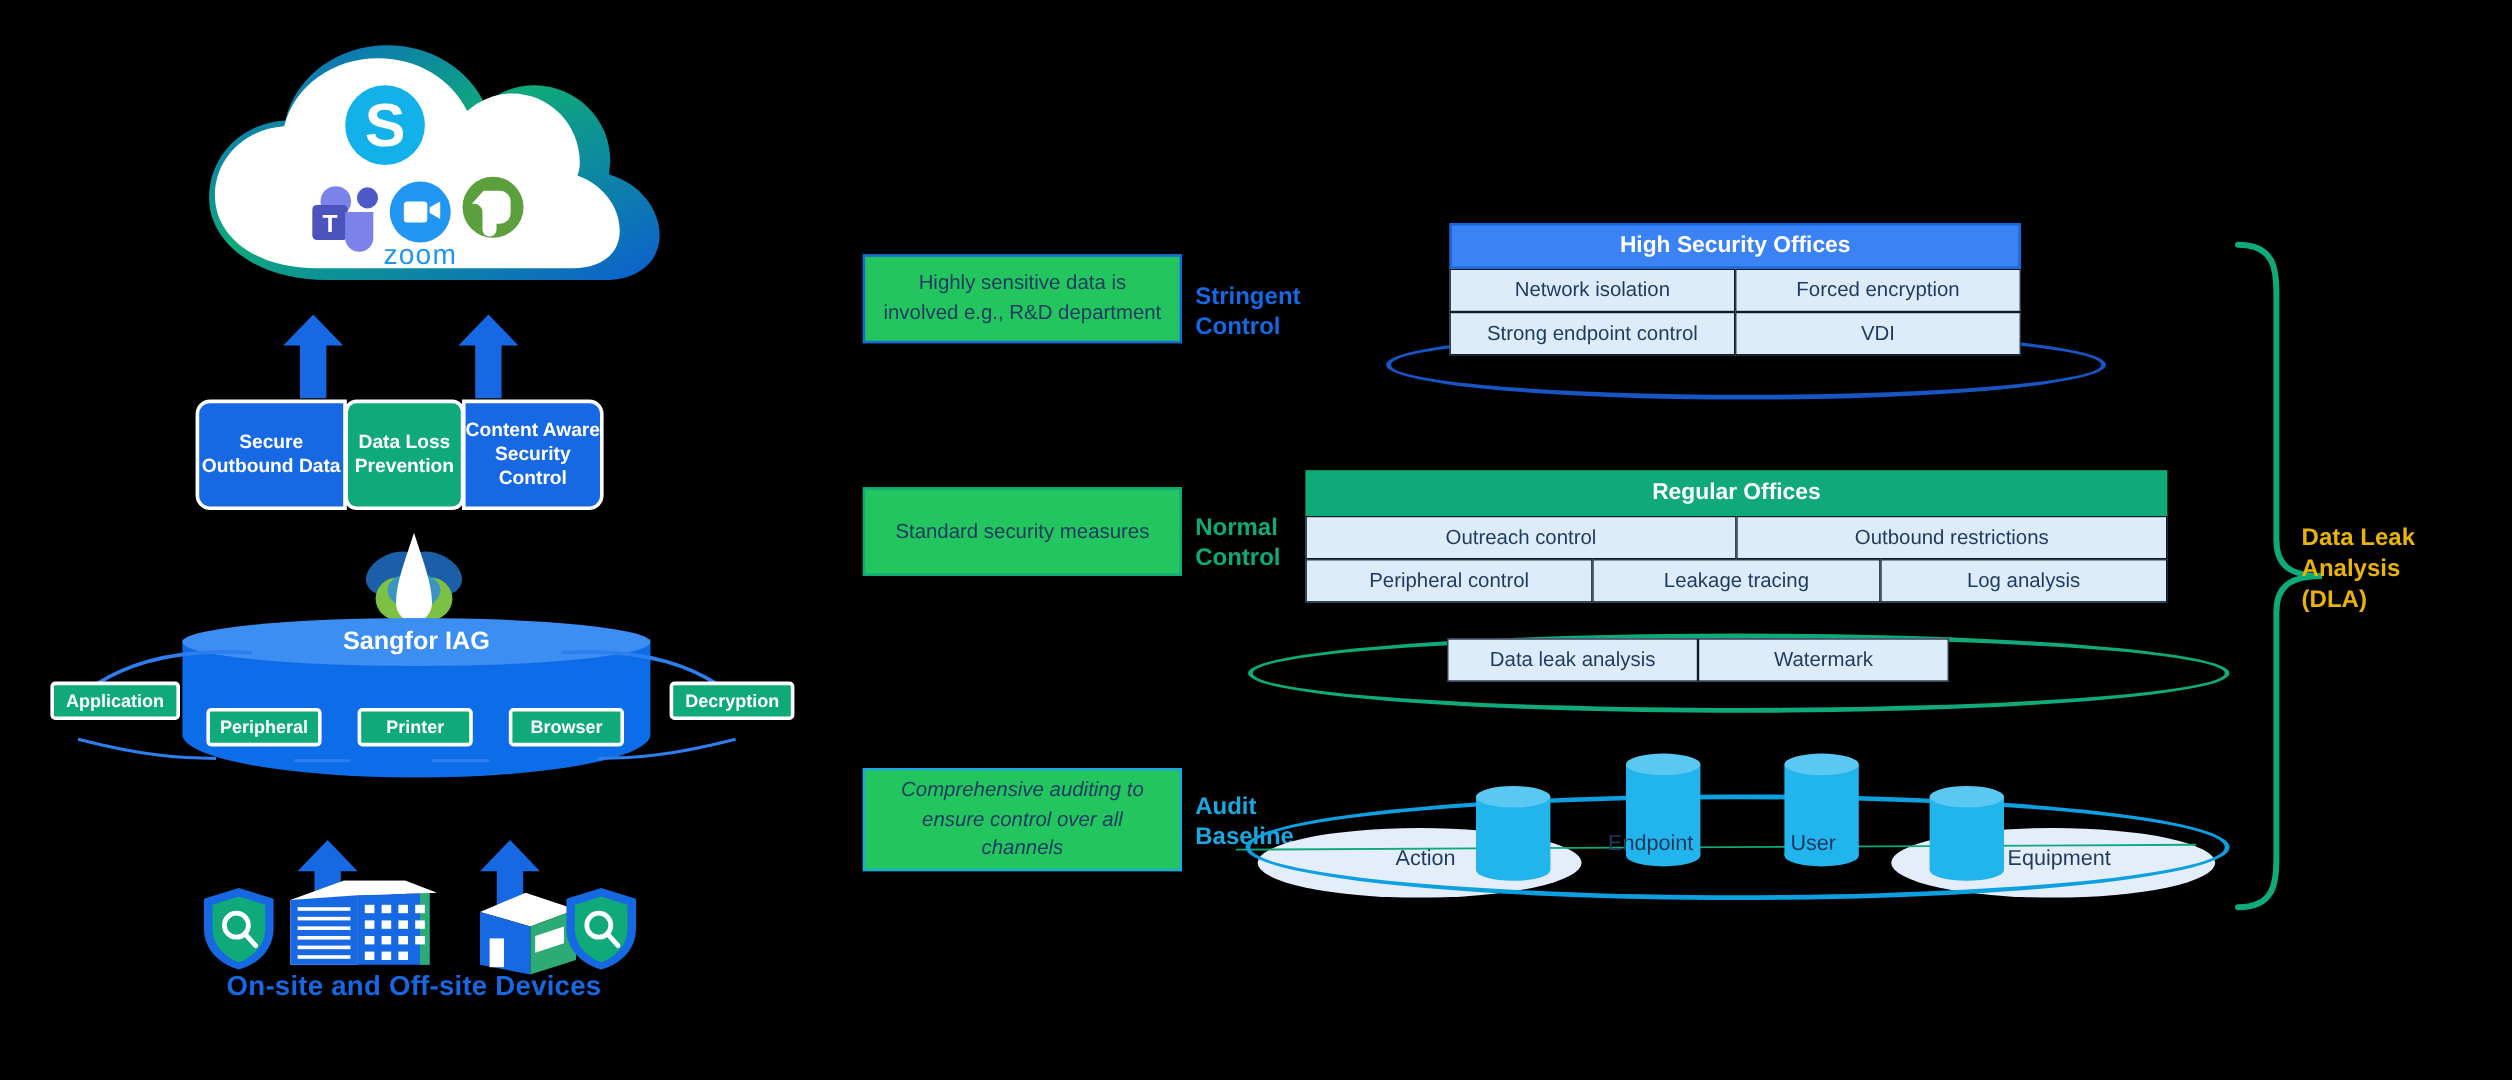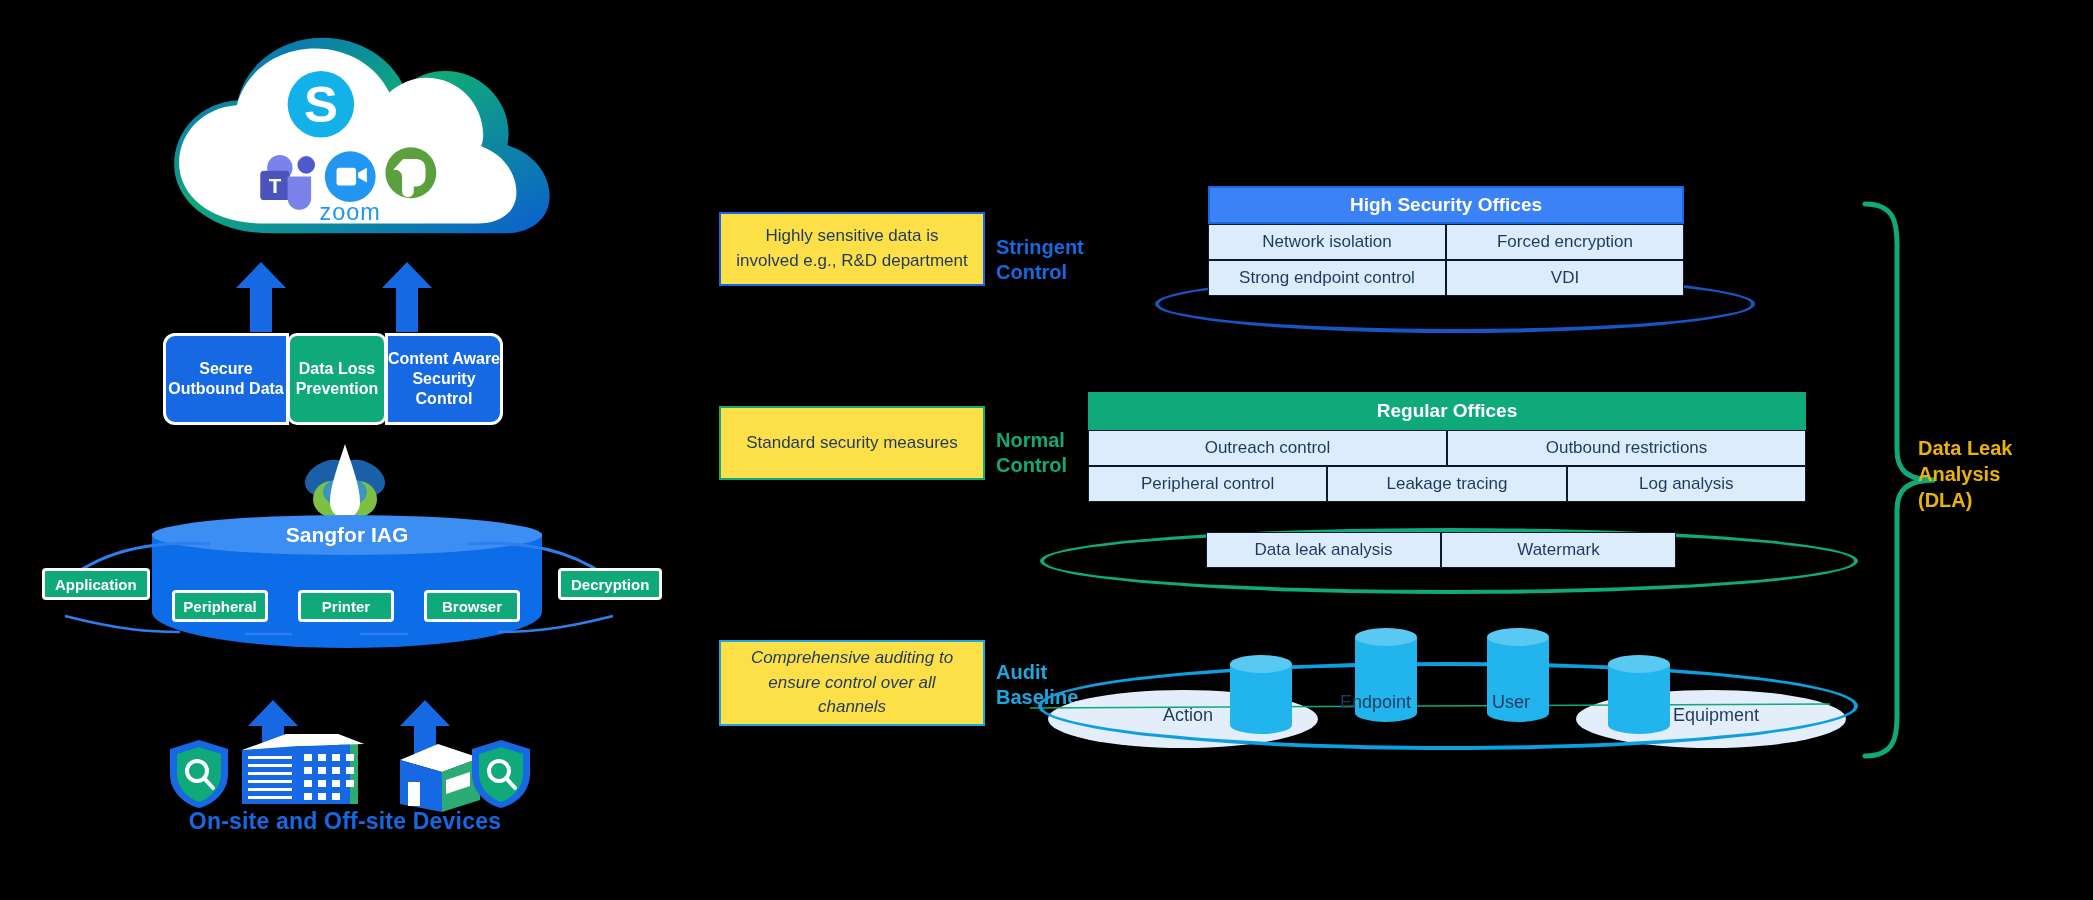--- a/index.html
+++ b/index.html
@@ -33,21 +33,21 @@
 
   .tag{position:absolute;display:flex;align-items:center;justify-content:center;
        background:#0fa97a;color:#fff;font-weight:bold;font-size:15px;
        border:3px solid #fff;border-radius:4px;box-sizing:border-box;
        height:32px;white-space:nowrap;padding:0 10px;}
 
   #onsite-label{left:0;top:808px;width:690px;text-align:center;
                 color:#1668e3;font-weight:bold;font-size:23px;letter-spacing:.2px;}
 
   
-  .desc-box{position:absolute;background:#fde047;box-sizing:border-box;
+  .desc-box{position:absolute;background:#22c55e;box-sizing:border-box;
             display:flex;align-items:center;justify-content:center;text-align:center;
             color:#1f3a5f;font-size:17px;line-height:1.45;padding:6px 14px;width:266px;}
   .desc-box.bl{border:2px solid #1668e3;}
   .desc-box.gr{border:2px solid #0fa97a;}
   .desc-box.lb{border:2px solid #1ca7e0;}
 
   .ctl-label{position:absolute;font-weight:bold;font-size:20px;line-height:1.25;width:130px;}
   .ctl-blue{color:#1668e3;}
   .ctl-green{color:#0fa97a;}
   .ctl-lblue{color:#1ca7e0;}
@@ -291,21 +291,21 @@
     <div class="trow">
       <div class="cell">Outreach control</div>
       <div class="cell">Outbound restrictions</div>
     </div>
     <div class="trow">
       <div class="cell">Peripheral control</div>
       <div class="cell">Leakage tracing</div>
       <div class="cell">Log analysis</div>
     </div>
   </div>
-  <div class="trow abs" style="left:1206px;top:532px;width:470px;">
+  <div class="trow abs" style="left:1206px;top:532px;width:418px;">
     <div class="cell">Data leak analysis</div>
     <div class="cell">Watermark</div>
   </div>
 
   <div class="desc-box lb" style="left:719px;top:640px;height:86px;font-style:italic;">
     <span>Comprehensive auditing to ensure control over all channels</span>
   </div>
   <div class="ctl-label ctl-lblue" style="left:996px;top:660px;">
     <span>Audit<br>Baseline</span>
   </div>

